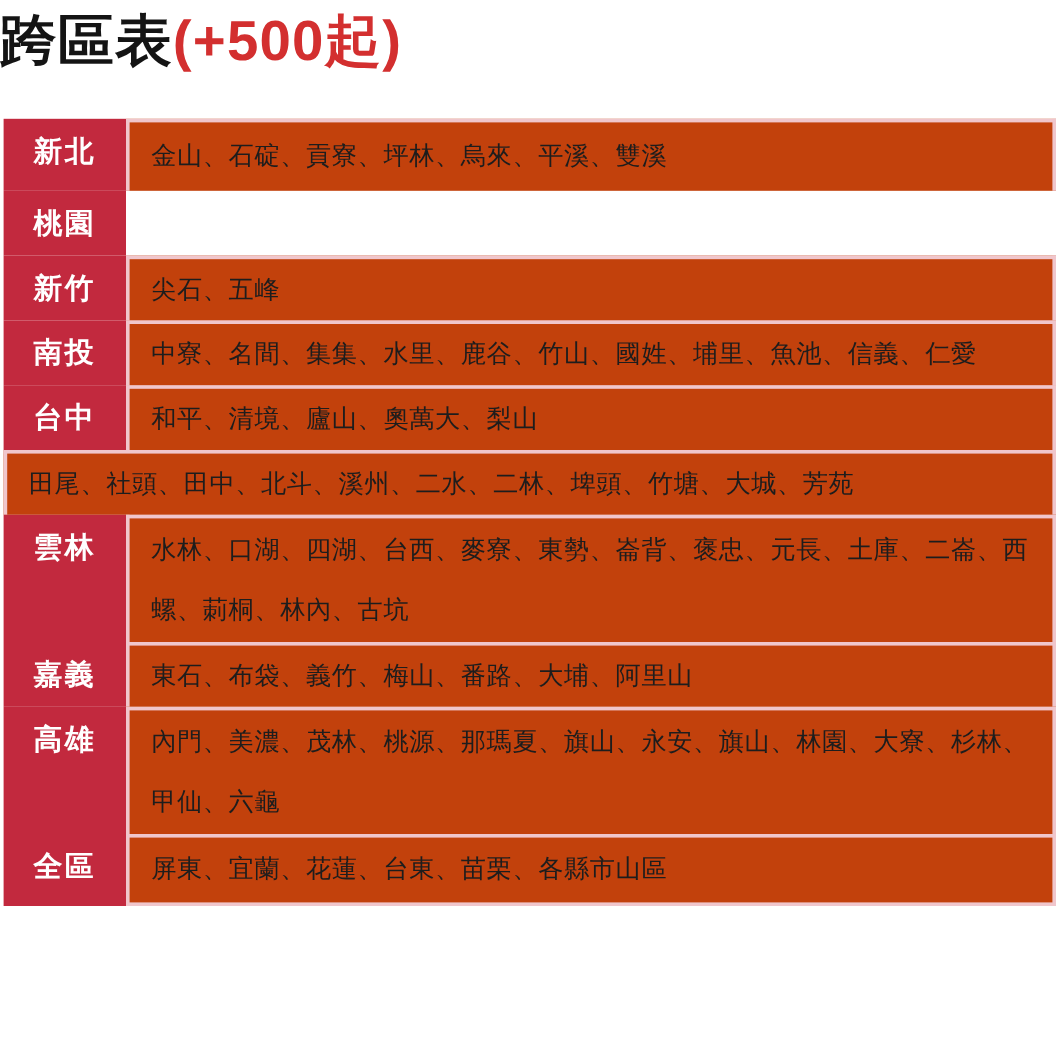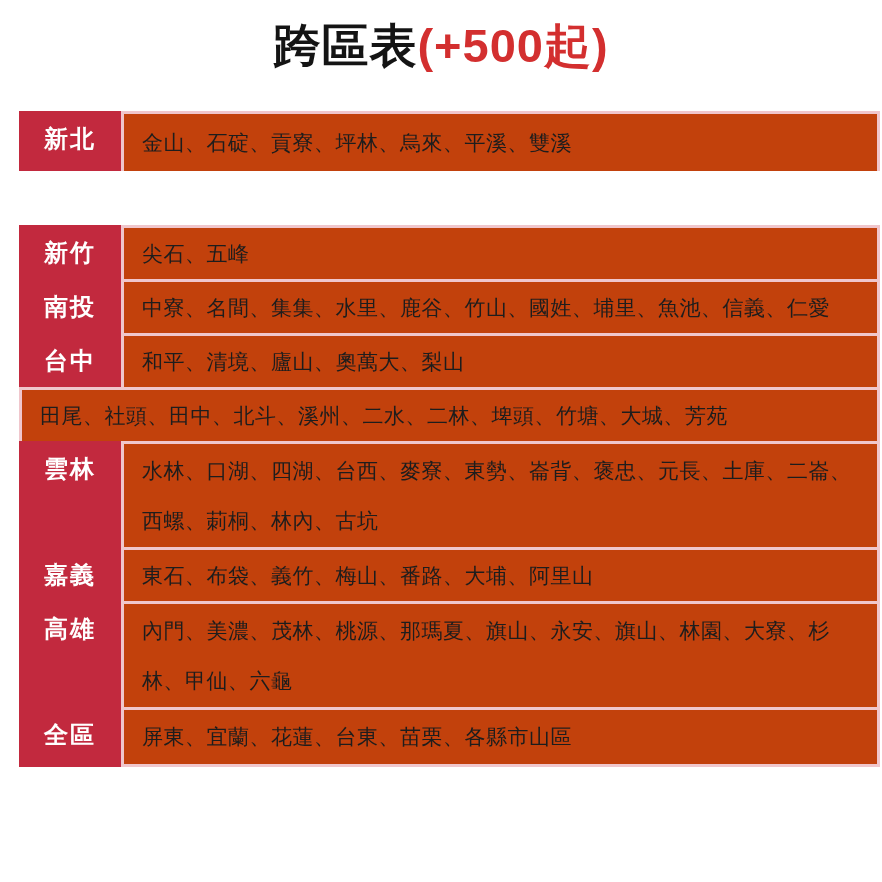--- a/index.html
+++ b/index.html
@@ -4,33 +4,32 @@
 <style>
   * { box-sizing: border-box; margin: 0; padding: 0; }
   html, body {
     width: 882px;
     background: #ffffff;
     font-family: "Liberation Sans", sans-serif;
   }
   body { height: 882px; overflow: hidden; }
 
   .page-title {
-    text-align: center;
-    padding-top: 16px;
+    padding-top: 4px;
     font-size: 47px;
     font-weight: bold;
     line-height: 60px;
     letter-spacing: 1px;
     white-space: nowrap;
   }
   .page-title .title-main { color: #141414; }
   .page-title .title-suffix { color: #d32f2f; }
 
   .fee-table {
-    margin: 35px 2px 0 19px;
+    margin: 35px 2px 0 3px;
     display: flex;
     flex-direction: column;
   }
 
   .row { display: flex; min-height: 54px; }
   .row.double { min-height: 106px; }
   .row:first-child { min-height: 60px; }
   .row:last-child { min-height: 60px; }
 
   .label {
@@ -74,20 +73,21 @@
 
 <div class="fee-table" id="fee-table">
   <div class="row">
     <div class="label">新北</div>
     <div class="cell">
       <span class="cell-text">金山、石碇、貢寮、坪林、烏來、平溪、雙溪</span>
     </div>
   </div>
 
   <div class="row">
+    <div class="label">桃園</div>
   </div>
 
   <div class="row">
     <div class="label">新竹</div>
     <div class="cell">
       <span class="cell-text">尖石、五峰</span>
     </div>
   </div>
 
   <div class="row">

